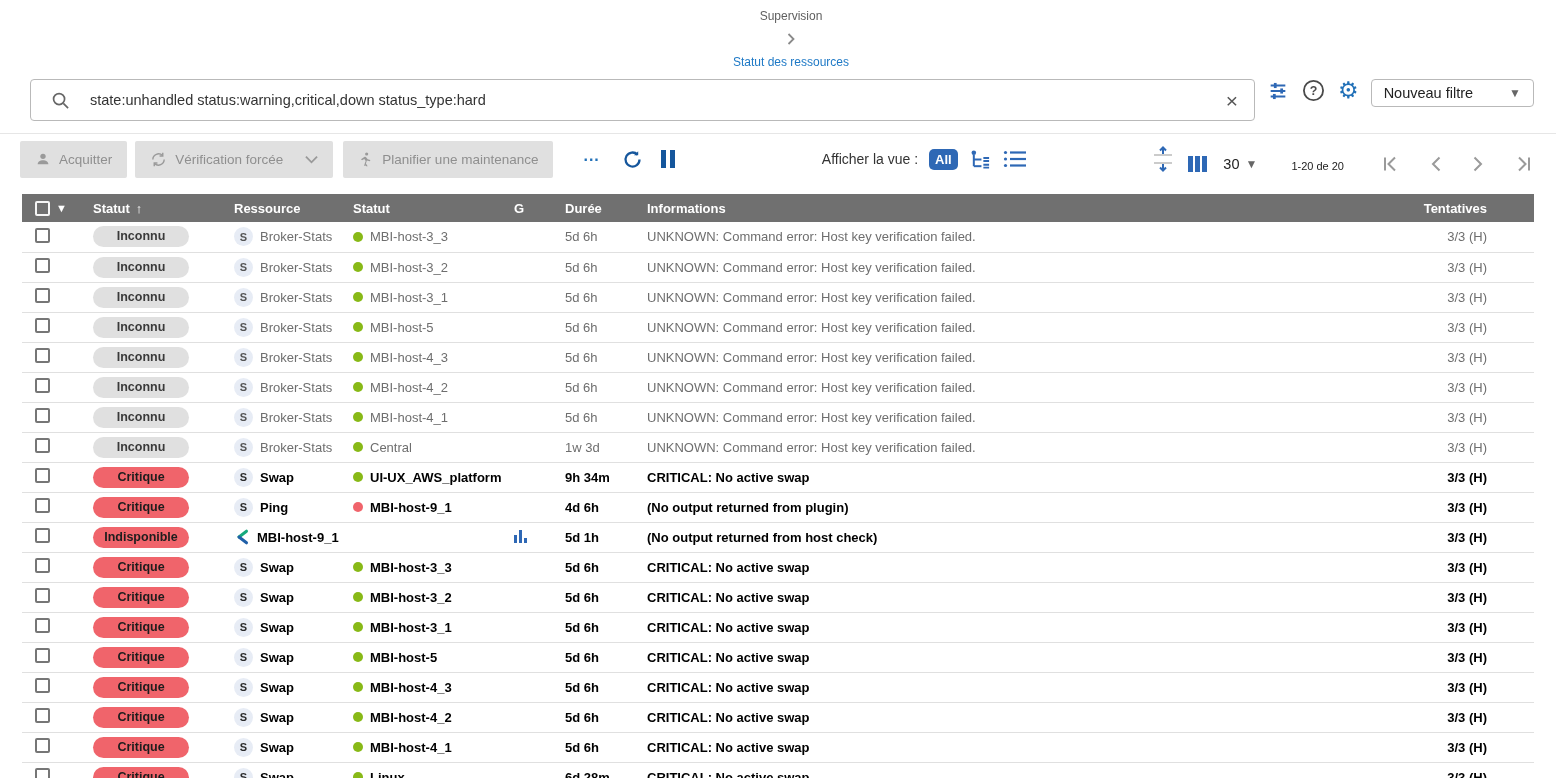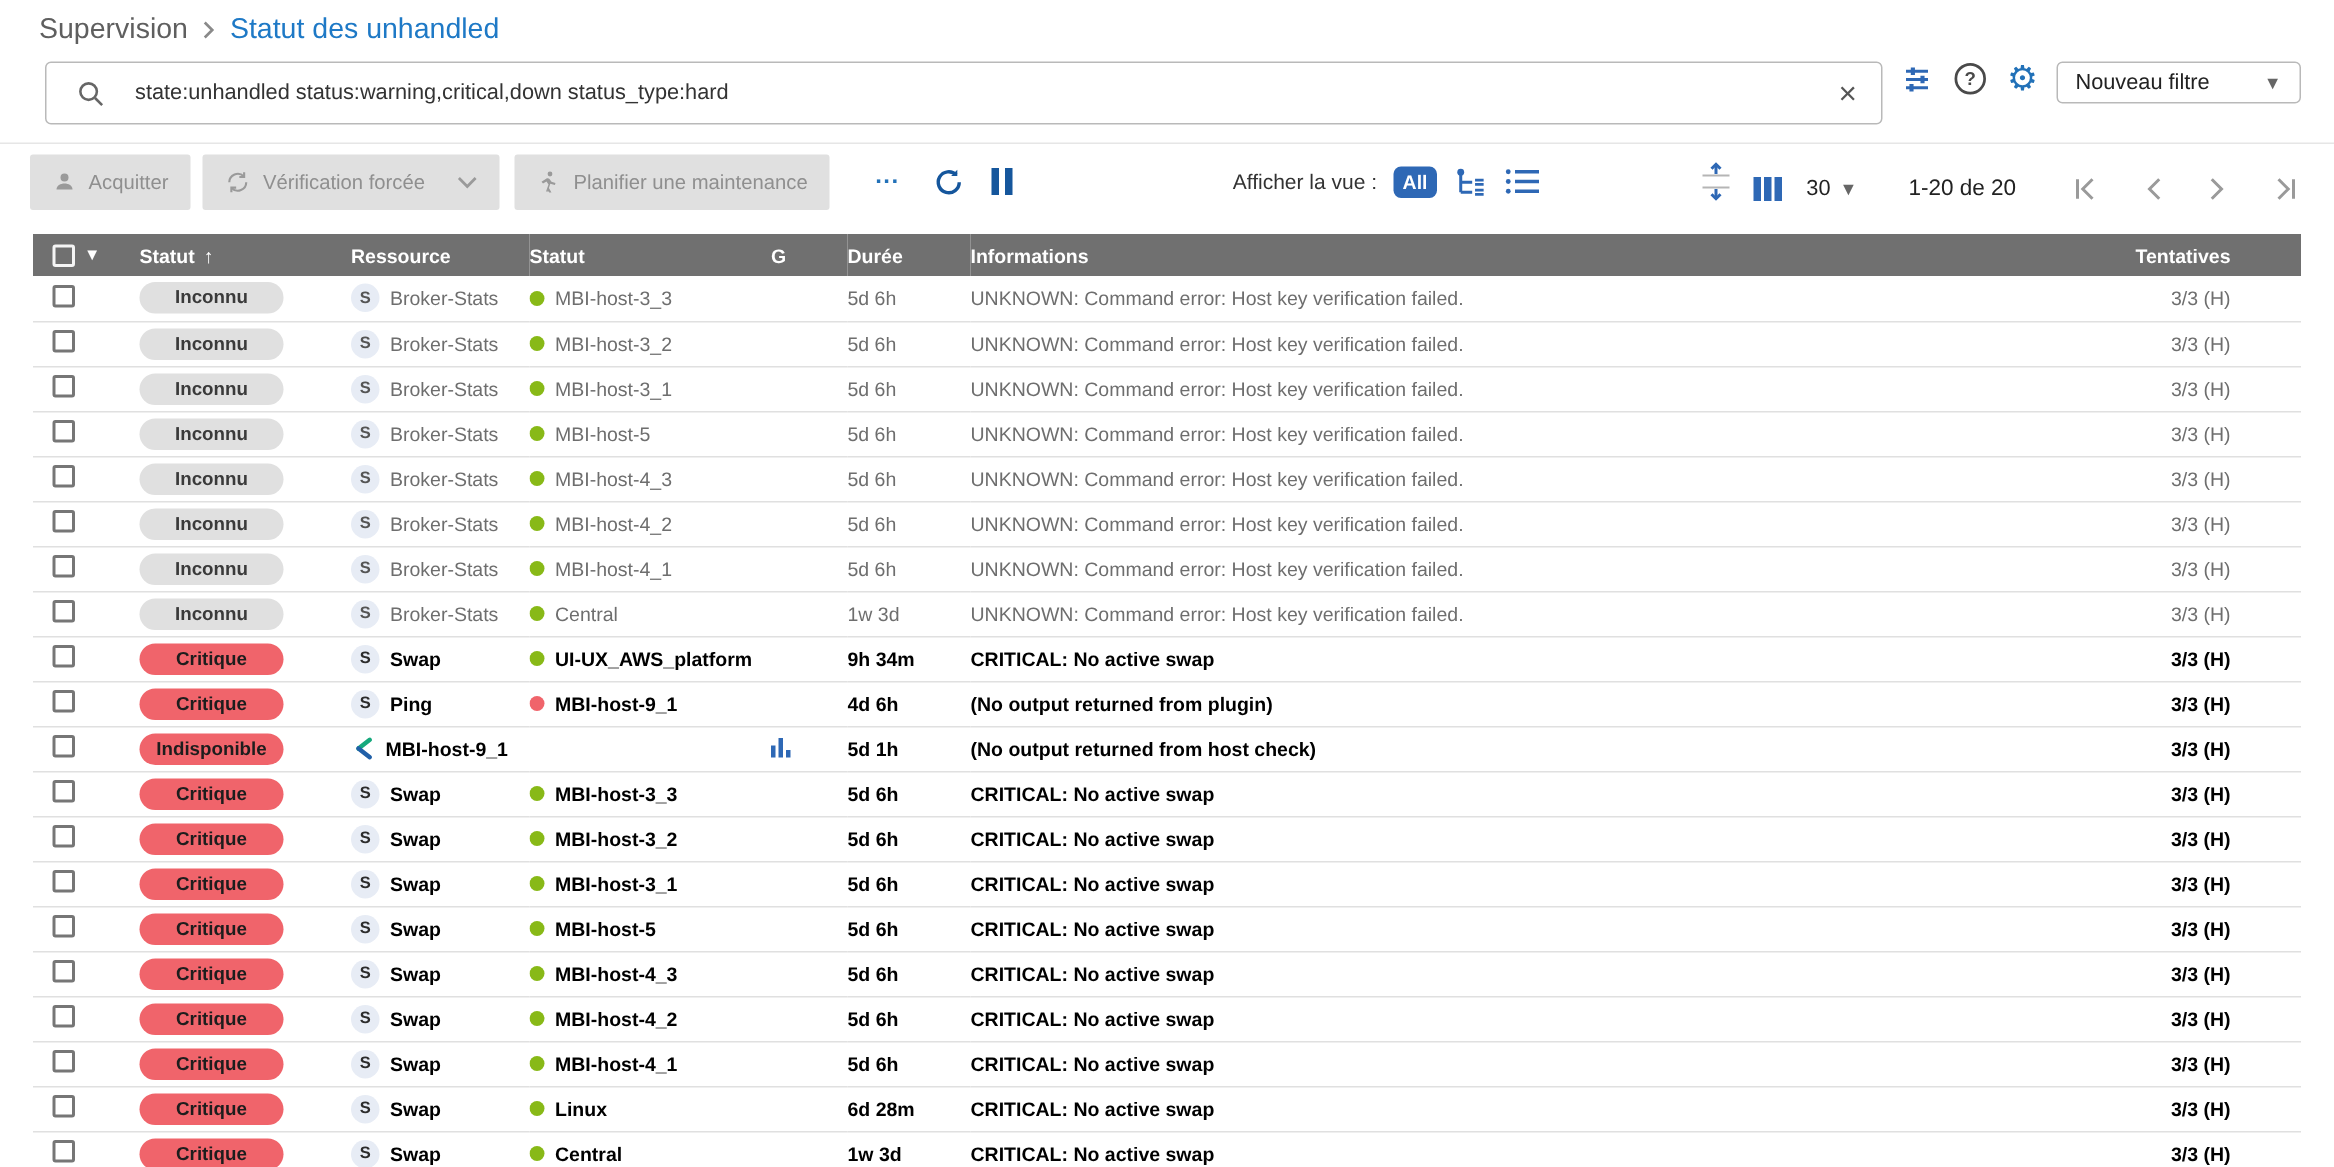--- a/index.html
+++ b/index.html
@@ -5,21 +5,21 @@
   * { margin:0; padding:0; box-sizing:border-box; }
   html,body { width:1556px; height:778px; background:#fff; overflow:hidden;
     font-family:"Liberation Sans","DejaVu Sans",sans-serif; }
   :root{
     --blue:#2271b8; --link:#1e79c6; --critical:#f0646b; --green:#88b917;
     --chip-unknown:#e0e0e0; --header-bg:#707070; --muted:#6e6e6e;
     --disabled-bg:#e0e0e0; --disabled-fg:#8f8f8f; --border:#e0e0e0;
   }
   
   .breadcrumb { display:flex; align-items:center; gap:10px; padding:9px 0 0 26px;
-    font-size:19px; }
+    font-size:12px;flex-direction:column; }
   .crumb-root { color:#5f5f5f; cursor:pointer; }
   .crumb-sep { color:#8a8a8a; font-size:12px; }
   .crumb-current { color:var(--link); cursor:pointer; }
   
   .search-row { display:flex; align-items:flex-start; margin:10px 22px 0 30px; }
   .search-box { flex:0 0 1225px; height:42px; border:1px solid #b9b9b9; border-radius:4px;
     display:flex; align-items:center; padding:0 12px 0 14px; background:#fff; }
   .search-box .q { margin:0 20px 0 6px; color:#666; }
   .search-input { flex:1; border:none; outline:none; font-size:14.5px; color:#333;
     font-family:inherit; background:transparent; }
@@ -46,21 +46,21 @@
   .view-group { display:flex; align-items:center; margin-left:147px; gap:11px; }
   .view-label { font-size:14px; color:#333; }
   .all-chip { background:#2e68b5; color:#fff; font-size:13px; font-weight:700;
     border-radius:5px; padding:3px 6px; cursor:pointer;text-align:right; }
   .pag-group { display:flex; align-items:flex-end; margin-left:auto; gap:0; }
   .rows-height { display:flex; flex-direction:column; cursor:pointer; margin-right:14px; }
   .cols-icon { display:flex; gap:2px; cursor:pointer; margin-right:16px; }
   .cols-icon i { display:block; width:5px; height:16px; background:#2e68b5; }
   .page-size { display:flex; align-items:center; gap:6px; font-size:14.5px; color:#222;
     cursor:pointer; margin-right:34px; }
-  .range { font-size:15px; color:#222; margin-right:24px; }
+  .range { font-size:11px; color:#222; margin-right:24px; }
   .nav-ic { padding:0 14px; cursor:default; display:flex; align-items:center; }
   
   .grid { margin:10px 22px 0 22px; border-collapse:collapse; width:1512px;
     table-layout:fixed; font-size:13px; }
   col.c-check{width:64px} col.c-status{width:148px} col.c-res{width:119px}
   col.c-parent{width:161px} col.c-g{width:51px} col.c-dur{width:82px}
   col.c-tries{width:120px}
   thead th { background:var(--header-bg); color:#fff; font-weight:700; text-align:left;
     height:28px; font-size:13px; padding:0; white-space:nowrap; }
   th.h-status{padding-left:7px} th.h-tries{text-align:right; padding-right:47px}
@@ -97,21 +97,21 @@
   .bottom-strip { height:6px; background:#dfdfdf; margin-top:0; }
 </style>
 </head>
 <body>
 
 <div class="breadcrumb">
   <span class="crumb-root">Supervision</span>
   <svg class="crumb-sep" width="8" height="12" viewBox="0 0 8 12">
       <polyline points="1.5,1 6.5,6 1.5,11" fill="none" stroke="#8a8a8a" stroke-width="1.8"></polyline>
     </svg>
-  <span class="crumb-current">Statut des unhandled</span>
+  <span class="crumb-current">Statut des ressources</span>
 </div>
 
 <div class="search-row">
   <div class="search-box">
     <svg class="q" width="19" height="19" viewBox="0 0 20 20">
         <circle cx="8.5" cy="8.5" r="5.8" fill="none" stroke="#666" stroke-width="1.8"></circle>
         <line x1="13" y1="13" x2="18" y2="18" stroke="#666" stroke-width="1.8"></line>
       </svg>
     <input class="search-input" type="text" value="state:unhandled status:warning,critical,down status_type:hard" style="">
     <span class="clear-x">×</span>

